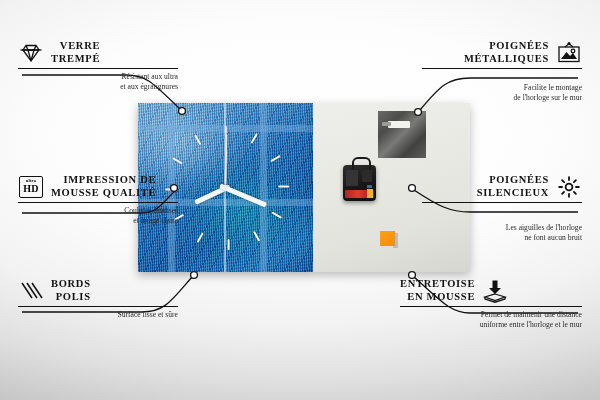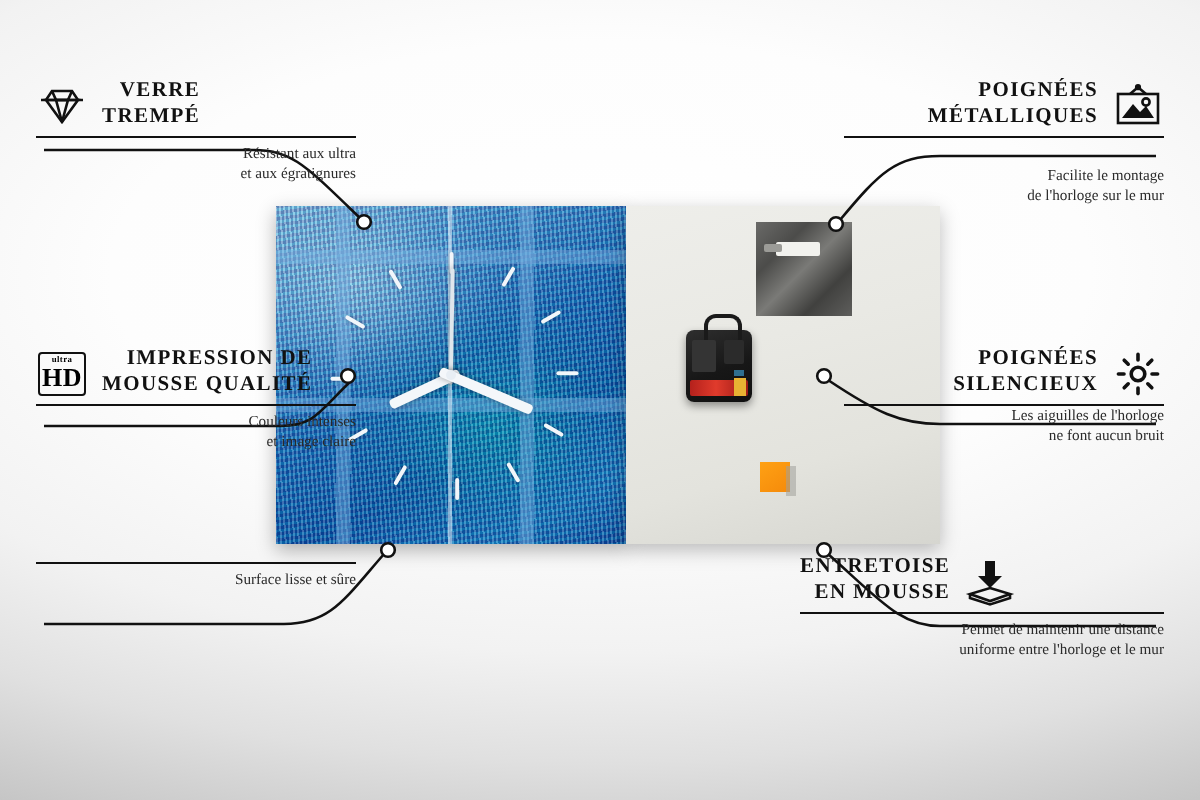--- a/index.html
+++ b/index.html
@@ -177,34 +177,47 @@
     <div class="sub" style="margin-top:3px">Résistant aux ultra</div>
     <div class="sub">et aux égratignures</div>
   </div>
 
   <div class="callout left" style="left:18px;top:174px;width:160px">
     <div class="row">
       <div class="ico">
         <div style="width:22px;height:20px;border:1.3px solid #111;border-radius:2px;
                     display:flex;flex-direction:column;align-items:center;justify-content:center;line-height:1;">
           <span style="font-size:4.4px;font-weight:bold;letter-spacing:.2px;">ultra</span>
-          <span style="font-size:13px;font-weight:bold;letter-spacing:.2px;">HD</span>
+          <span style="font-size:10px;font-weight:bold;letter-spacing:.2px;">HD</span>
         </div>
       </div>
       <div>
         <div class="ttl">IMPRESSION DE</div>
         <div class="ttl">MOUSSE QUALITÉ</div>
       </div>
     </div>
     <div class="rule" style="width:160px;margin-top:3px"></div>
     <div class="sub" style="margin-top:3px">Couleurs intenses</div>
     <div class="sub">et image claire</div>
   </div>
 
   <div class="callout left" style="left:18px;top:278px;width:160px">
+    <div class="row">
+      <div class="ico">
+        <svg width="24" height="20" viewBox="0 0 24 20" stroke="#111" stroke-width="1.5" fill="none">
+          <path d="M3 2 L13 17"></path>
+            <path d="M8 2 L18 17"></path>
+            <path d="M13 2 L23 17"></path>
+        </svg>
+      </div>
+      <div>
+        <div class="ttl">BORDS</div>
+        <div class="ttl">POLIS</div>
+      </div>
+    </div>
     <div class="rule" style="width:160px;margin-top:3px"></div>
     <div class="sub" style="margin-top:3px">Surface lisse et sûre</div>
   </div>
 
   <div class="callout right" style="left:422px;top:40px;width:160px">
     <div class="row" style="justify-content:flex-end">
       <div>
         <div class="ttl">POIGNÉES</div>
         <div class="ttl">MÉTALLIQUES</div>
       </div>
@@ -239,21 +252,21 @@
               <path d="M19 12 L21.8 12"></path>
             <path d="M5.1 5.1 L7.1 7.1"></path>
               <path d="M16.9 16.9 L18.9 18.9"></path>
             <path d="M18.9 5.1 L16.9 7.1"></path>
               <path d="M7.1 16.9 L5.1 18.9"></path>
           </g>
         </svg>
       </div>
     </div>
     <div class="rule" style="width:160px;margin-top:3px"></div>
-    <div class="sub" style="margin-top:0">Les aiguilles de l'horloge</div>
+    <div class="sub" style="margin-top:20px">Les aiguilles de l'horloge</div>
     <div class="sub">ne font aucun bruit</div>
   </div>
 
   <div class="callout right" style="left:400px;top:278px;width:182px">
     <div class="row" style="justify-content:flex-start">
       <div>
         <div class="ttl">ENTRETOISE</div>
         <div class="ttl">EN MOUSSE</div>
       </div>
       <div class="ico">

